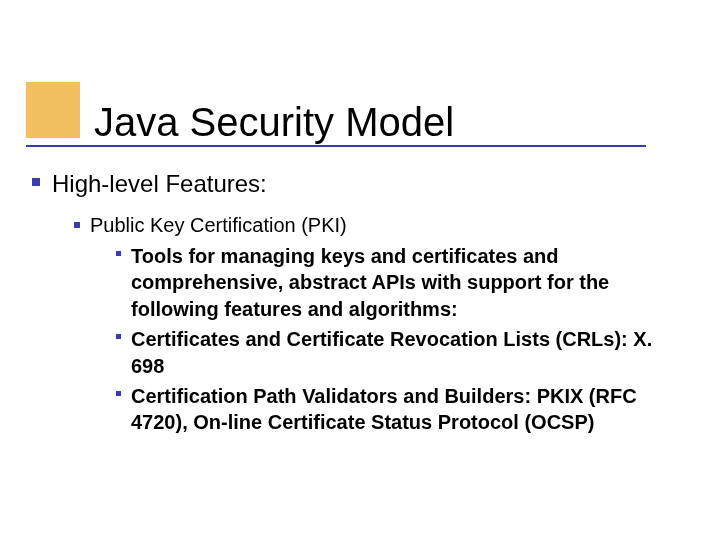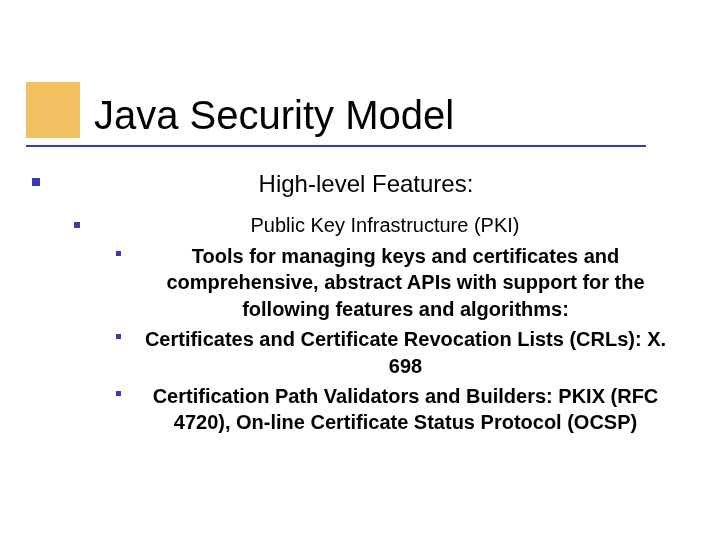--- a/index.html
+++ b/index.html
@@ -31,33 +31,32 @@
     position: absolute;
     top: 145px;
     left: 26px;
     width: 620px;
     height: 0;
     border-top: 2px solid #3b3bb0;
     z-index: 1;
   }
   .title {
     position: absolute;
-    top: 93px;
+    top: 100px;
     left: 94px;
     font-size: 40px;
     line-height: 1.1;
     font-weight: 400;
     z-index: 2;
   }
   .body {
     position: absolute;
     top: 170px;
     left: 32px;
     right: 40px;
-    text-align: center;
   }
   .lvl1 {
     font-size: 24px;
     margin: 0 0 16px 0;
   }
   .lvl2-wrap {
     margin-left: 42px;
   }
   .lvl2 {
     font-size: 20px;
@@ -115,21 +114,21 @@
   <div class="body">
 
     <div class="li lvl1">
       <span class="bullet"></span>
       <span class="txt">High-level Features:</span>
     </div>
 
     <div class="lvl2-wrap">
       <div class="li lvl2">
         <span class="bullet sm"></span>
-        <span class="txt">Public Key Infrastructure (PKI)</span>
+        <span class="txt">Public Key Certification (PKI)</span>
       </div>
 
       <div class="lvl3-wrap">
         <div class="li lvl3">
           <span class="bullet xs"></span>
           <span class="txt">Tools for managing keys and certificates and comprehensive, abstract APIs with support for the following features and algorithms:</span>
         </div>
         <div class="li lvl3">
           <span class="bullet xs"></span>
           <span class="txt">Certificates and Certificate Revocation Lists (CRLs): X. 698</span>

